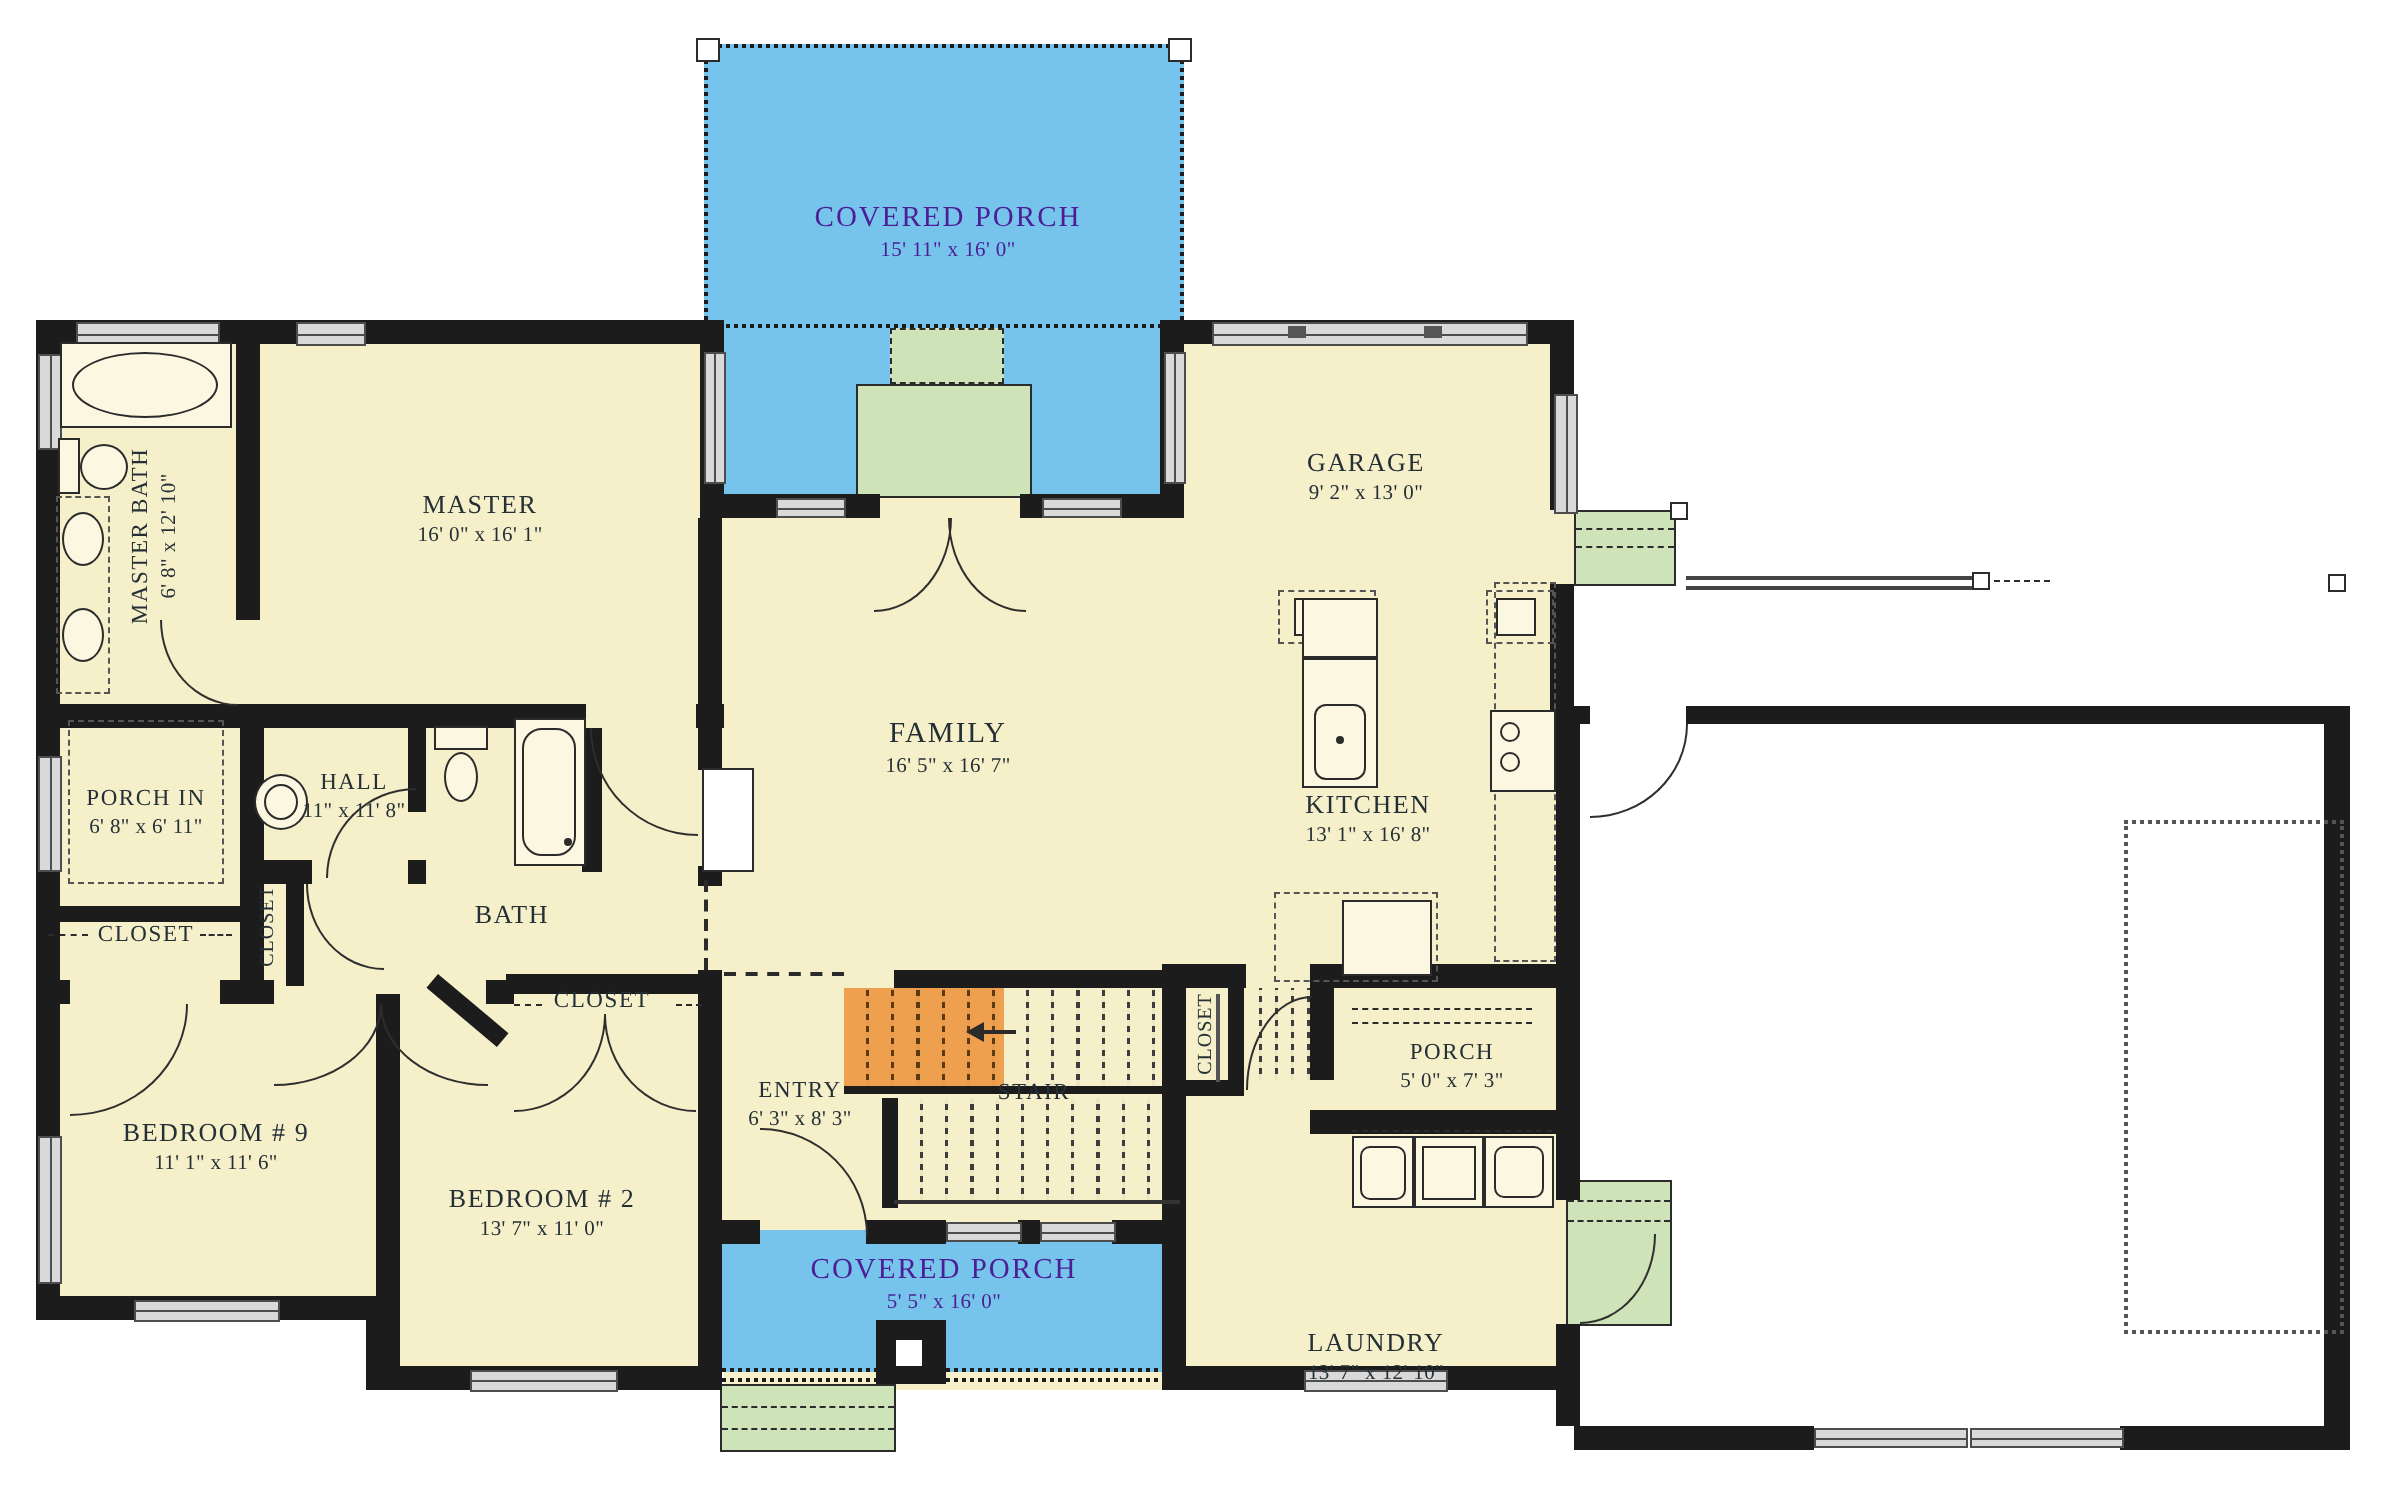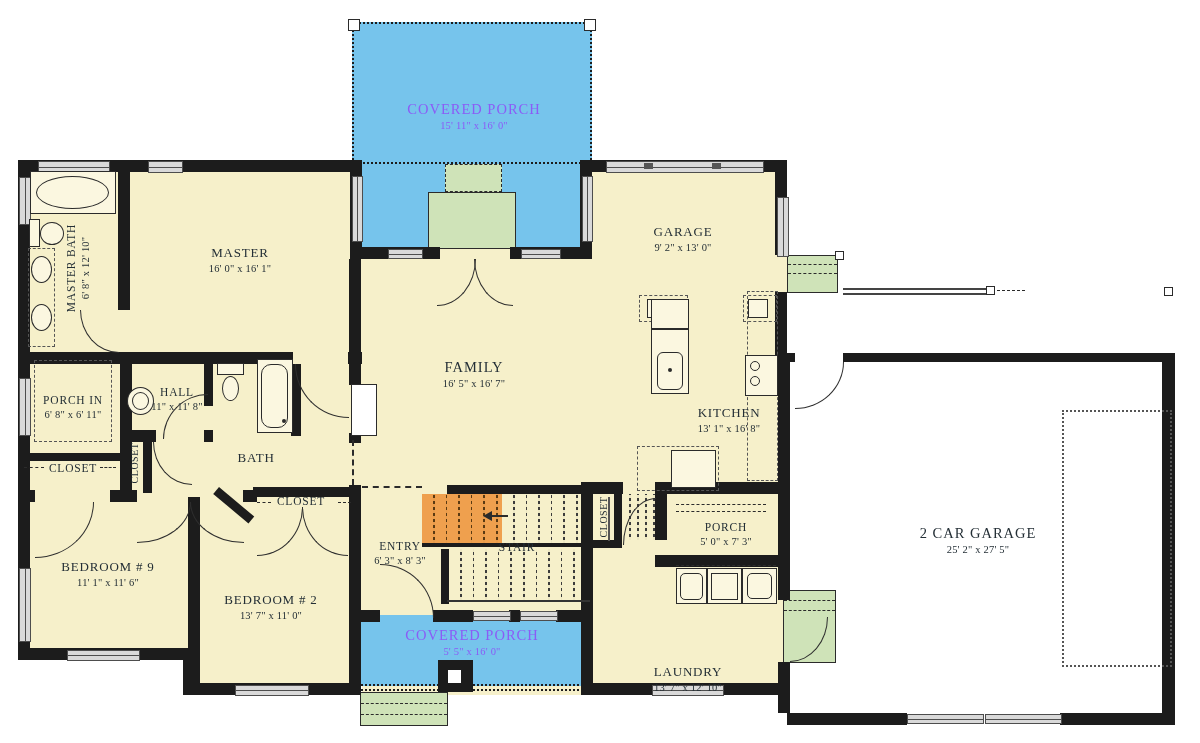--- a/index.html
+++ b/index.html
@@ -36,21 +36,21 @@
   .treads.tight{background-image:repeating-linear-gradient(0deg, rgba(246,240,202,.95) 0 3px, transparent 3px 6px),
                       repeating-linear-gradient(90deg, transparent 0 6.5px, #3c3c3c 6.5px 8px);}
   .lbl{position:absolute;transform:translate(-50%,-50%);text-align:center;color:#242f36;
        white-space:nowrap;line-height:1.3;}
   .lbl .nm{display:block;font-size:13px;letter-spacing:.8px;}
   .lbl .dm{display:block;font-size:10.5px;letter-spacing:.2px;}
   .lbl.big .nm{font-size:14.5px;letter-spacing:1px;}
   .lbl.sm .nm{font-size:11.5px;}
   .lbl.xs .nm{font-size:10px;letter-spacing:.5px;}
   .lbl.v{transform:translate(-50%,-50%) rotate(-90deg);}
-  .lbl.porchlbl{color:#8b5cf6;}
+  .lbl.porchlbl{color:#4c1d95;}
   .railline{position:absolute;background:#444;}
   .post{position:absolute;background:#fff;border:1.5px solid #2b2b2b;box-sizing:border-box;}
   .plan{--floor:#f6f0ca;--porch:#76c4ec;--steps:#cfe3b8;--hl:#efa04e;}
 </style>
 </head>
 <body>
 
 <div class="plan">
 
   <div class="floor" style="left:18px;top:160px;width:344px;height:500px;"></div>
@@ -286,37 +286,33 @@
     <span class="nm">STAIR</span>
   </div>
   <div class="lbl big" style="left:474px;top:374px;">
     <span class="nm">FAMILY</span>
     <span class="dm">16' 5" x 16' 7"</span>
   </div>
   <div class="lbl" style="left:683px;top:239px;">
     <span class="nm">GARAGE</span>
     <span class="dm">9' 2" x 13' 0"</span>
   </div>
-  <div class="lbl" style="left:684px;top:420px;margin-left:45px;">
+  <div class="lbl" style="left:684px;top:410px;">
     <span class="nm">KITCHEN</span>
     <span class="dm">13' 1" x 16' 8"</span>
   </div>
   <div class="lbl v xs" style="left:603px;top:517px;">
     <span class="nm">CLOSET</span>
   </div>
   <div class="lbl sm" style="left:726px;top:534px;">
     <span class="nm">PORCH</span>
     <span class="dm">5' 0" x 7' 3"</span>
   </div>
   <div class="lbl" style="left:688px;top:638px;margin-top:41px;">
     <span class="nm">LAUNDRY</span>
     <span class="dm">13' 7" x 12' 10"</span>
   </div>
-  <div class="lbl big" style="left:978px;top:540px;">
-    <span class="nm">2 CAR GARAGE</span>
-    <span class="dm">25' 2" x 27' 5"</span>
-  </div>
   <div class="lbl big porchlbl" style="left:472px;top:642px;">
     <span class="nm">COVERED PORCH</span>
     <span class="dm">5' 5" x 16' 0"</span>
   </div>
 
 </div>
 
 </body></html>

